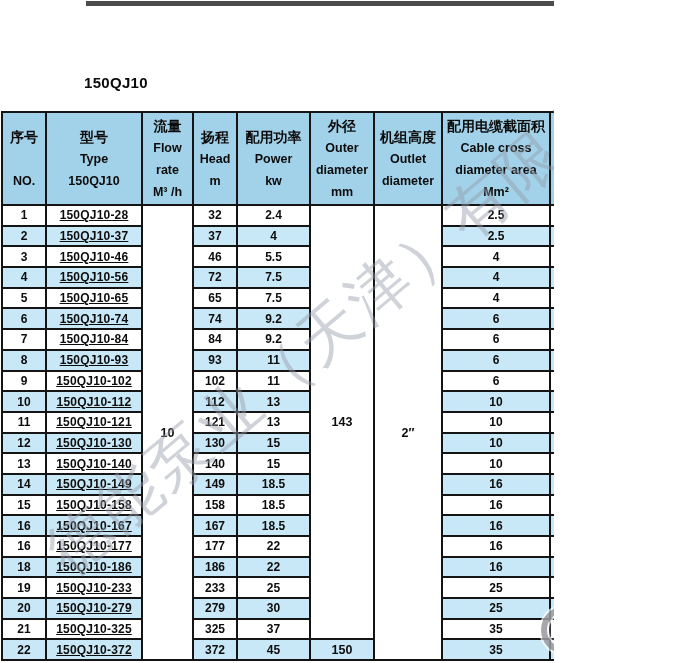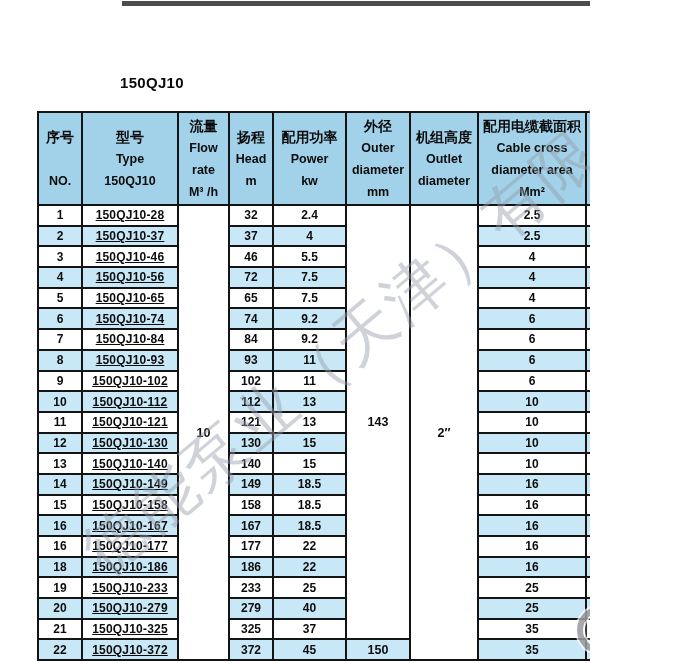--- a/index.html
+++ b/index.html
@@ -1,17 +1,17 @@
 <!DOCTYPE html>
 <html><head>
 <meta charset="utf-8">
 <style>
   html,body{margin:0;padding:0;}
   body{font-family:"Liberation Sans","DejaVu Sans",sans-serif;background:#ffffff;}
-  .page{position:relative;width:554px;height:663px;background:#ffffff;overflow:hidden;margin-left:36px;}
+  .page{position:relative;width:554px;height:663px;background:#ffffff;overflow:hidden;}
   .top-bar{position:absolute;left:86px;top:1px;width:519px;height:5px;background:#4c4c4c;}
   .title{position:absolute;left:84px;top:74px;margin:0;font-size:15px;font-weight:700;color:#0a0a0a;letter-spacing:0.3px;}
 
   table.spec{position:absolute;left:1px;top:111px;width:688px;border-collapse:collapse;table-layout:fixed;
     font-weight:700;color:#0c0c0c;}
   table.spec th, table.spec td{border:2px solid #141414;padding:0;text-align:center;vertical-align:middle;overflow:hidden;}
   thead tr{height:93px;}
   tbody tr{height:20.7px;}
   th{background:#a2d2e9;font-weight:700;vertical-align:top;padding-top:3px;}
   .hline{font-size:12.5px;line-height:22px;white-space:nowrap;}
@@ -284,21 +284,21 @@
           <td>233</td>
           <td>25</td>
           <td>25</td>
           <td>3830</td>
           <td>253</td>
         </tr>
         <tr class="alt">
           <td class="c-no">20</td>
           <td class="c-type">150QJ10-279</td>
           <td>279</td>
-          <td>40</td>
+          <td>30</td>
           <td>25</td>
           <td>4380</td>
           <td>289</td>
         </tr>
         <tr>
           <td class="c-no">21</td>
           <td class="c-type">150QJ10-325</td>
           <td>325</td>
           <td>37</td>
           <td>35</td>

